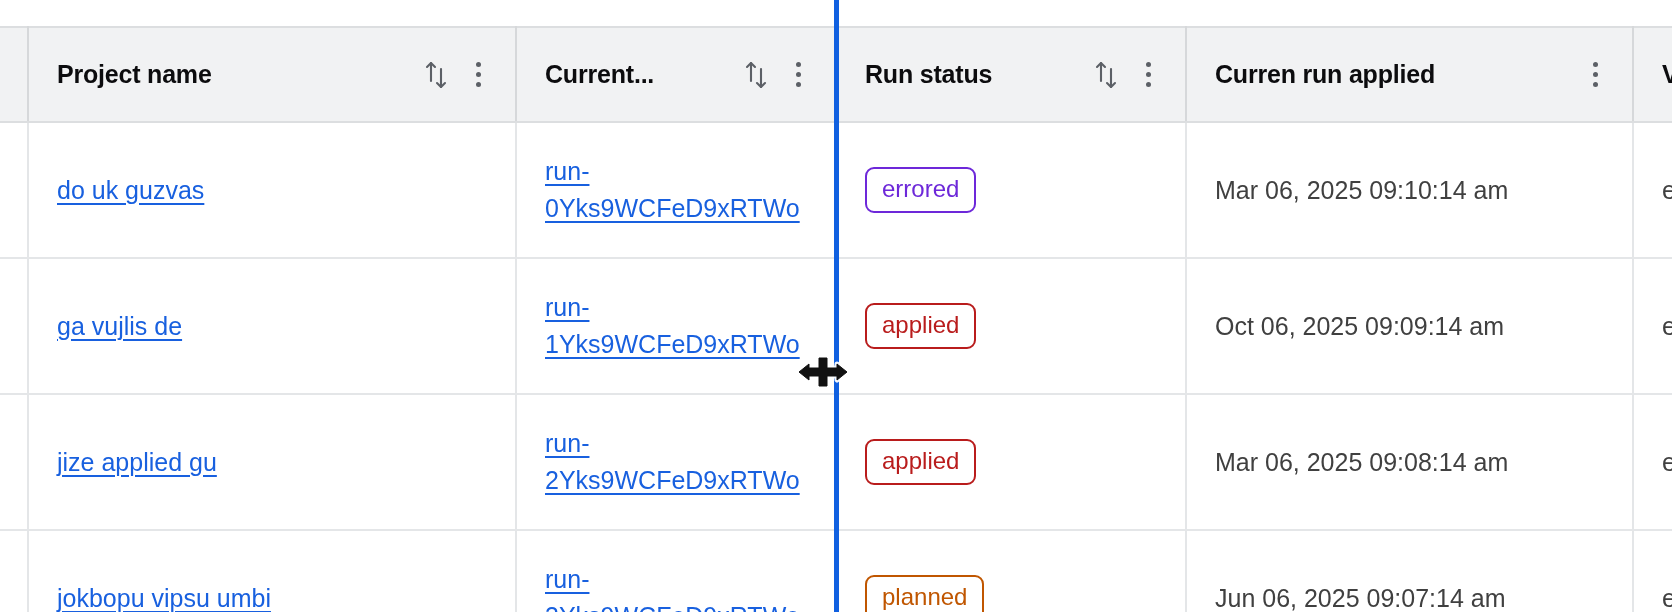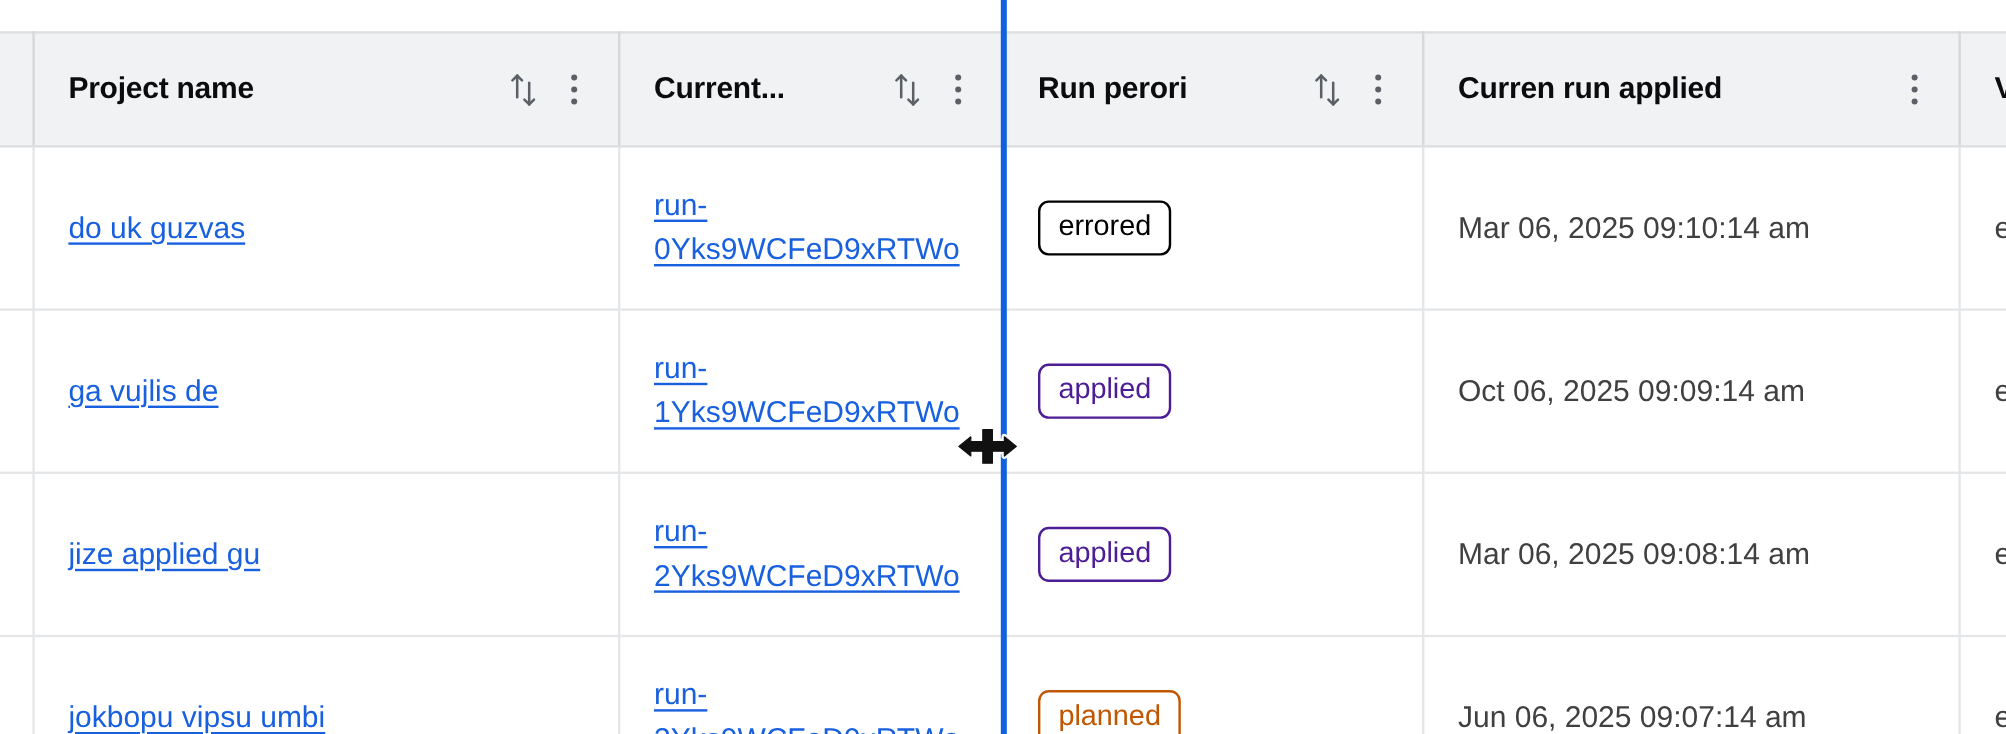--- a/index.html
+++ b/index.html
@@ -153,22 +153,22 @@
     display: inline-block;
     box-sizing: border-box;
     border-radius: 9px;
     border: 2px solid currentColor;
     padding: 6px 15px 8px;
     font-size: 24px;
     line-height: 1.18;
     background: #ffffff;
     white-space: nowrap;
   }
-  .badge.errored { color: #000000; text-align: right; }
-  .badge.applied { color: #4c1d95; }
+  .badge.errored { color: #6d28d9; text-align: right; }
+  .badge.applied { color: #b91c1c; }
   .badge.planned { color: #c05600; }
 
   
   .resize-line {
     position: absolute;
     top: 0;
     left: 834px;
     width: 5px;
     height: 612px;
     background: #1060e0;
@@ -251,21 +251,21 @@
                   <i></i>
                     <i></i>
                     <i></i>
                 </span>
               </span>
             </div>
           </th>
 
           <th>
             <div class="th-inner">
-              <span class="th-label">Run perori</span>
+              <span class="th-label">Run status</span>
               <span class="th-spacer"></span>
               <span class="th-icons">
                 <span class="icon-btn icon-sort">
                   <svg width="32" height="36" viewBox="0 0 32 36">
                     <g stroke="#5c6066" stroke-width="2.1" fill="none" stroke-linecap="round" stroke-linejoin="round">
                       <path d="M11 24 L11 6"></path>
                       <path d="M7 10 L11 6 L15 10"></path>
                       <path d="M21 12 L21 30"></path>
                       <path d="M17 26 L21 30 L25 26"></path>
                     </g>

